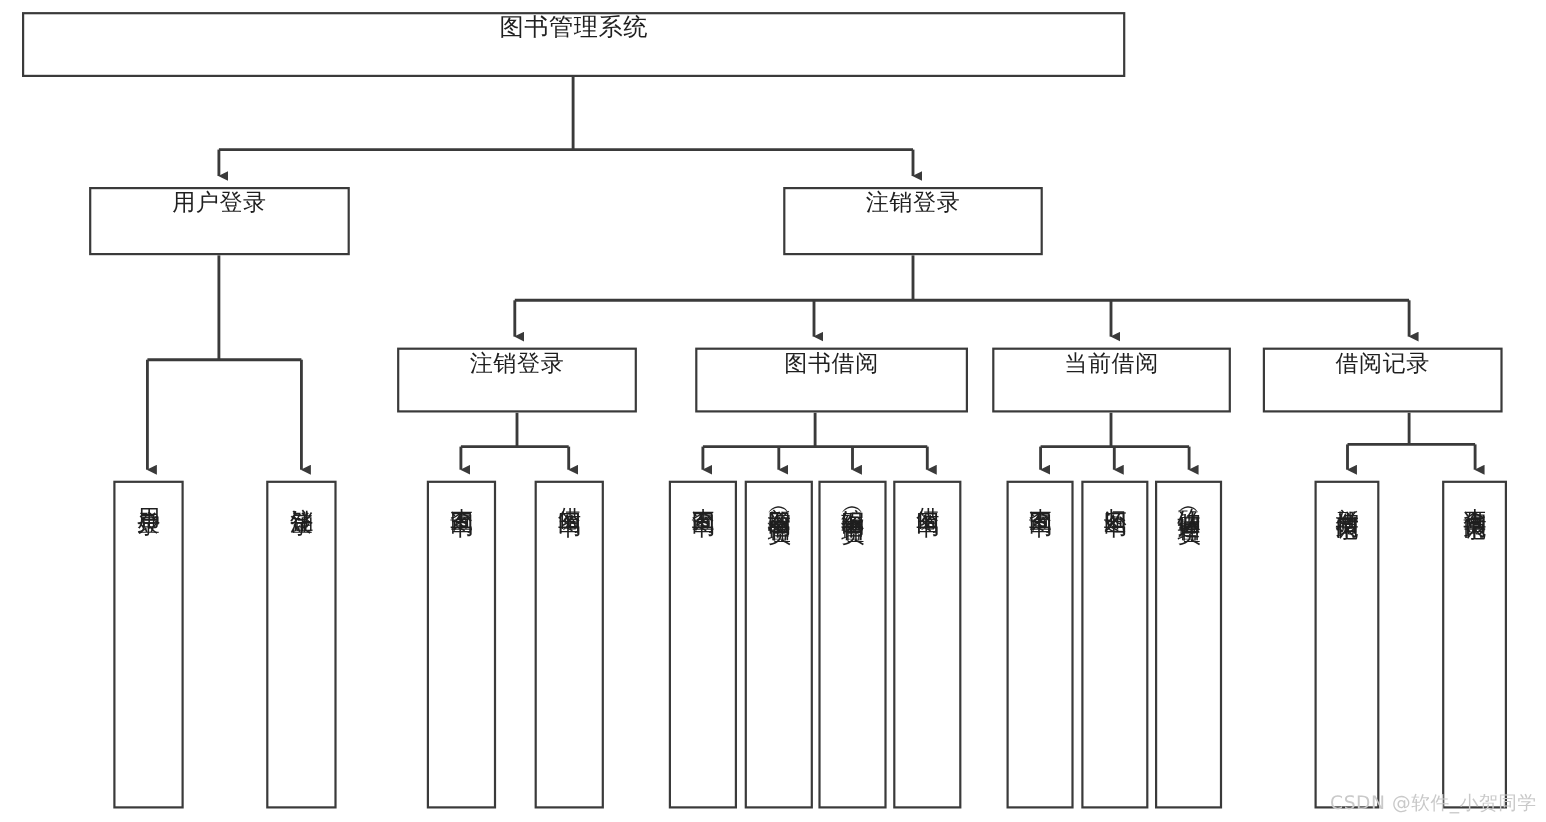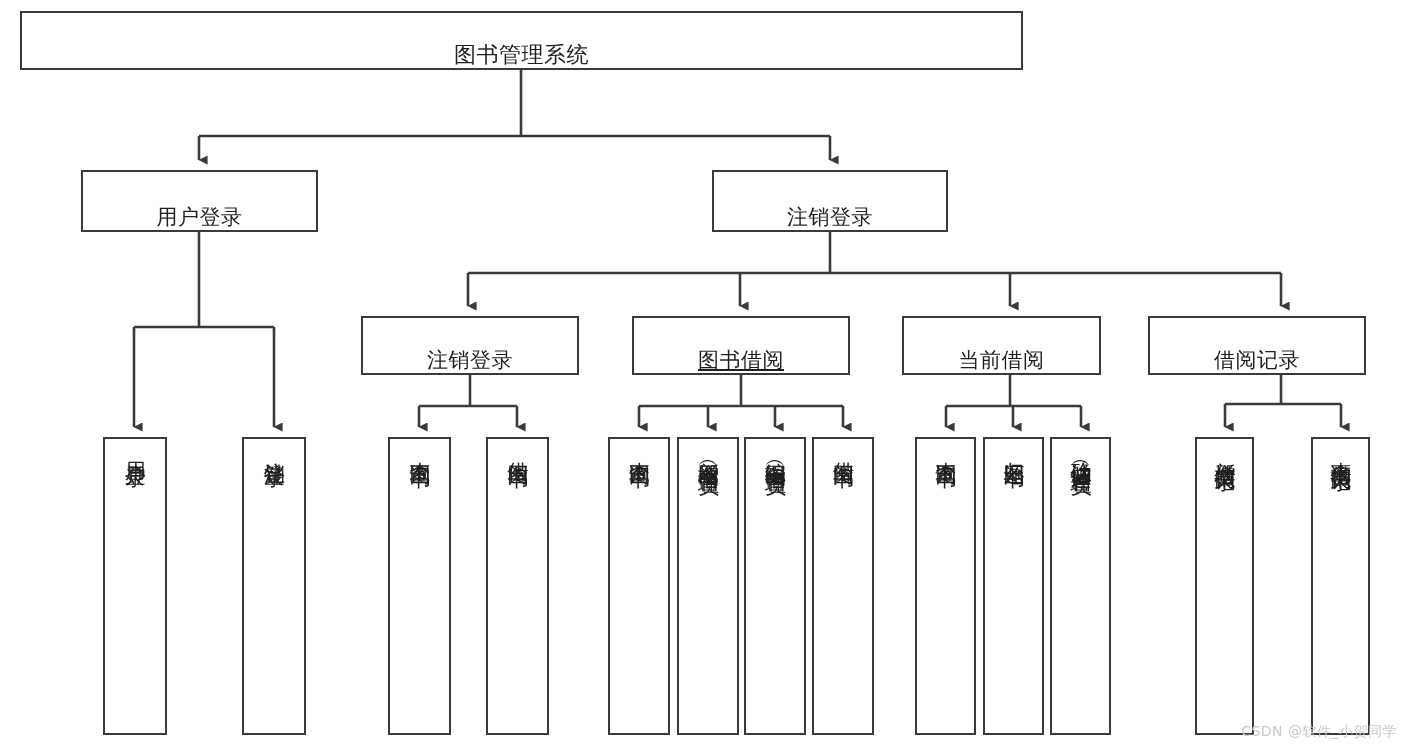--- a/index.html
+++ b/index.html
@@ -24,21 +24,21 @@
     width: 1405px;
     height: 747px;
   }
   .node {
     position: absolute;
     box-sizing: border-box;
     border: 2px solid #3a3a3a;
     background: #ffffff;
     color: #1f1f1f;
     display: flex;
-    align-items: flex-end;
+    align-items: flex-start;
     justify-content: center;
     z-index: 2;
   }
   .node .label {
     display: block;
     text-align: center;
     line-height: 1.18;
     letter-spacing: 0.5px;
   }
   .node.horiz .label {
@@ -54,21 +54,21 @@
     text-orientation: upright;
     font-size: 21px;
     letter-spacing: 2px;
     white-space: nowrap;
   }
   #root-node .label { font-size: 22px; }
   #watermark {
     position: absolute;
     right: 8px;
     bottom: 6px;
-    font-size: 14px;
+    font-size: 17px;
     color: #c9c9c9;
     z-index: 5;
     white-space: nowrap;
     letter-spacing: 0.5px;
   }
 </style>
 </head>
 <body>
 
 <div id="canvas">
@@ -130,24 +130,24 @@
   <div class="node horiz" style="left:81px; top:170px; width:237px; height:62px;">
     <span class="label">用户登录</span>
   </div>
   <div class="node horiz" style="left:712px; top:170px; width:236px; height:62px;">
     <span class="label">注销登录</span>
   </div>
 
   <div class="node horiz" style="left:361px; top:316px; width:218px; height:59px;">
     <span class="label">注销登录</span>
   </div>
-  <div class="node horiz" style="left:632px; top:316px; width:218px; height:59px;text-decoration:underline;">
+  <div class="node horiz" style="left:632px; top:316px; width:248px; height:59px;">
     <span class="label">图书借阅</span>
   </div>
-  <div class="node horiz" style="left:902px; top:316px; width:199px; height:59px;">
+  <div class="node horiz" style="left:902px; top:316px; width:217px; height:59px;">
     <span class="label">当前借阅</span>
   </div>
   <div class="node horiz" style="left:1148px; top:316px; width:218px; height:59px;">
     <span class="label">借阅记录</span>
   </div>
 
   <div class="node vert" style="left:103px; top:437px; width:64px; height:298px;">
     <span class="label">用户登录</span>
   </div>
   <div class="node vert" style="left:242px; top:437px; width:64px; height:298px;">

